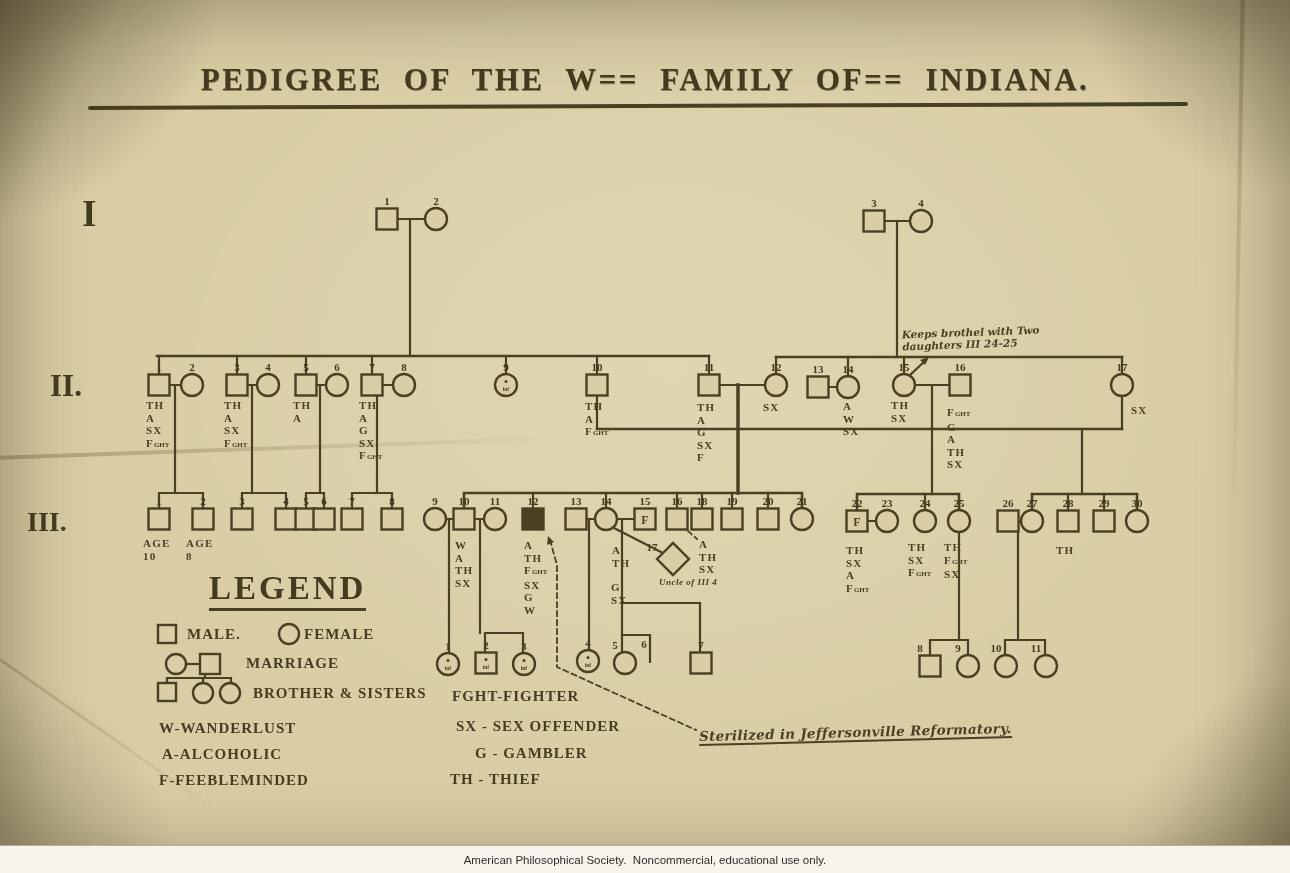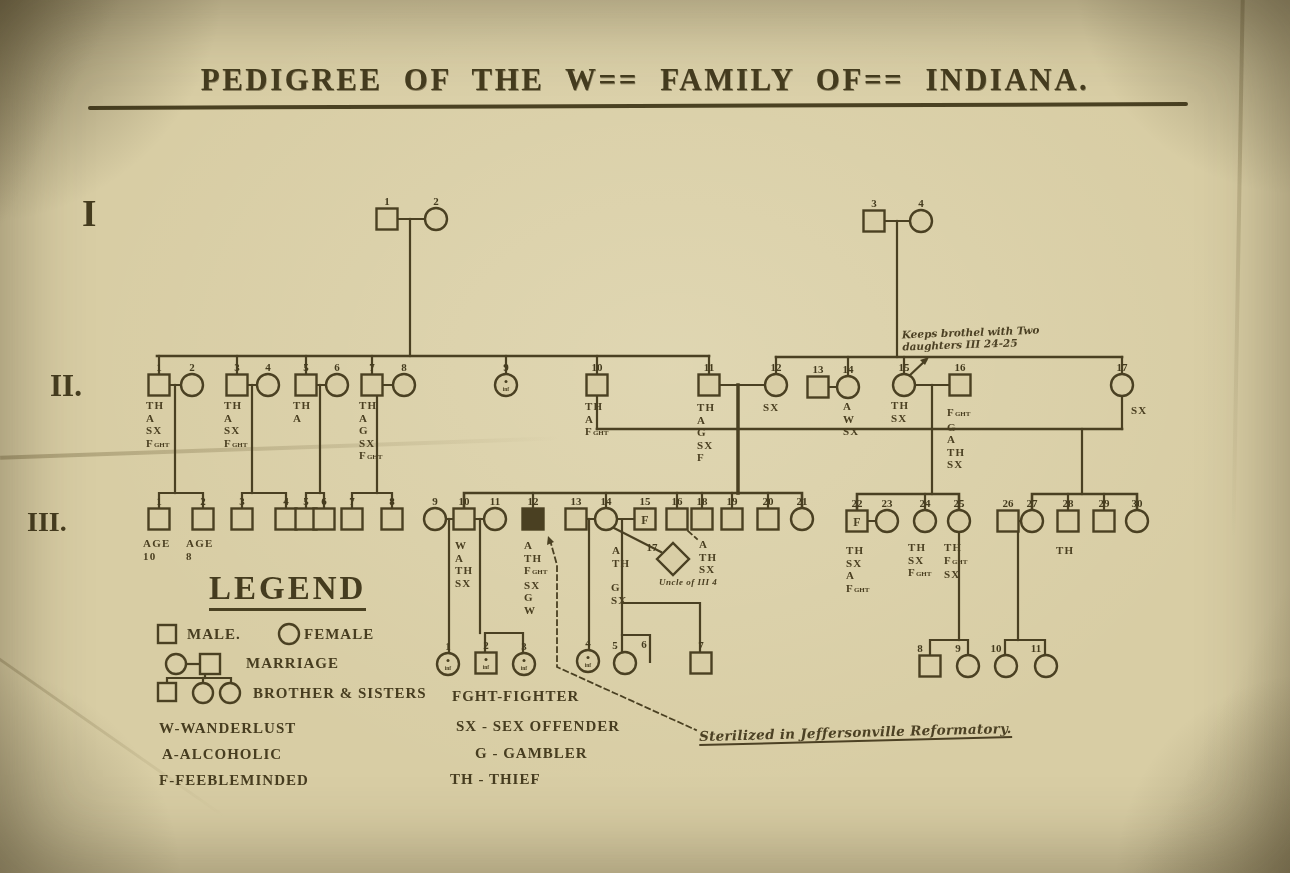--- a/index.html
+++ b/index.html
@@ -378,20 +378,23 @@
   <div class="legend-text" style="top:688px;left:452px;">FGHT-FIGHTER</div>
   <div class="legend-text" style="top:718px;left:456px;">SX - SEX OFFENDER</div>
   <div class="legend-text" style="top:745px;left:475px;">G - GAMBLER</div>
   <div class="legend-text" style="top:771px;left:450px;">TH - THIEF</div>
 
   <div class="crease" id="crease-left"></div>
   <div class="crease" id="crease-right"></div>
   <div class="crease" id="crease-bl"></div>
   <div id="vignette"></div>
 
+  <div id="footer">
+    <div>American Philosophical Society.  Noncommercial, educational use only.</div>
+  </div>
 <div class="num" style="left: 387px; top: 195px;">1</div>
     <div class="num" style="left: 436px; top: 195px;">2</div>
     <div class="num" style="left: 874px; top: 197px;">3</div>
     <div class="num" style="left: 921px; top: 197px;">4</div>
     <div class="num" style="left: 159px; top: 361px;">1</div>
     <div class="traits" style="left: 146px; top: 399px;">
       <div>TH</div>
       <div>A</div>
       <div>SX</div>
       <div>F<span class="sub">GHT</span></div>

